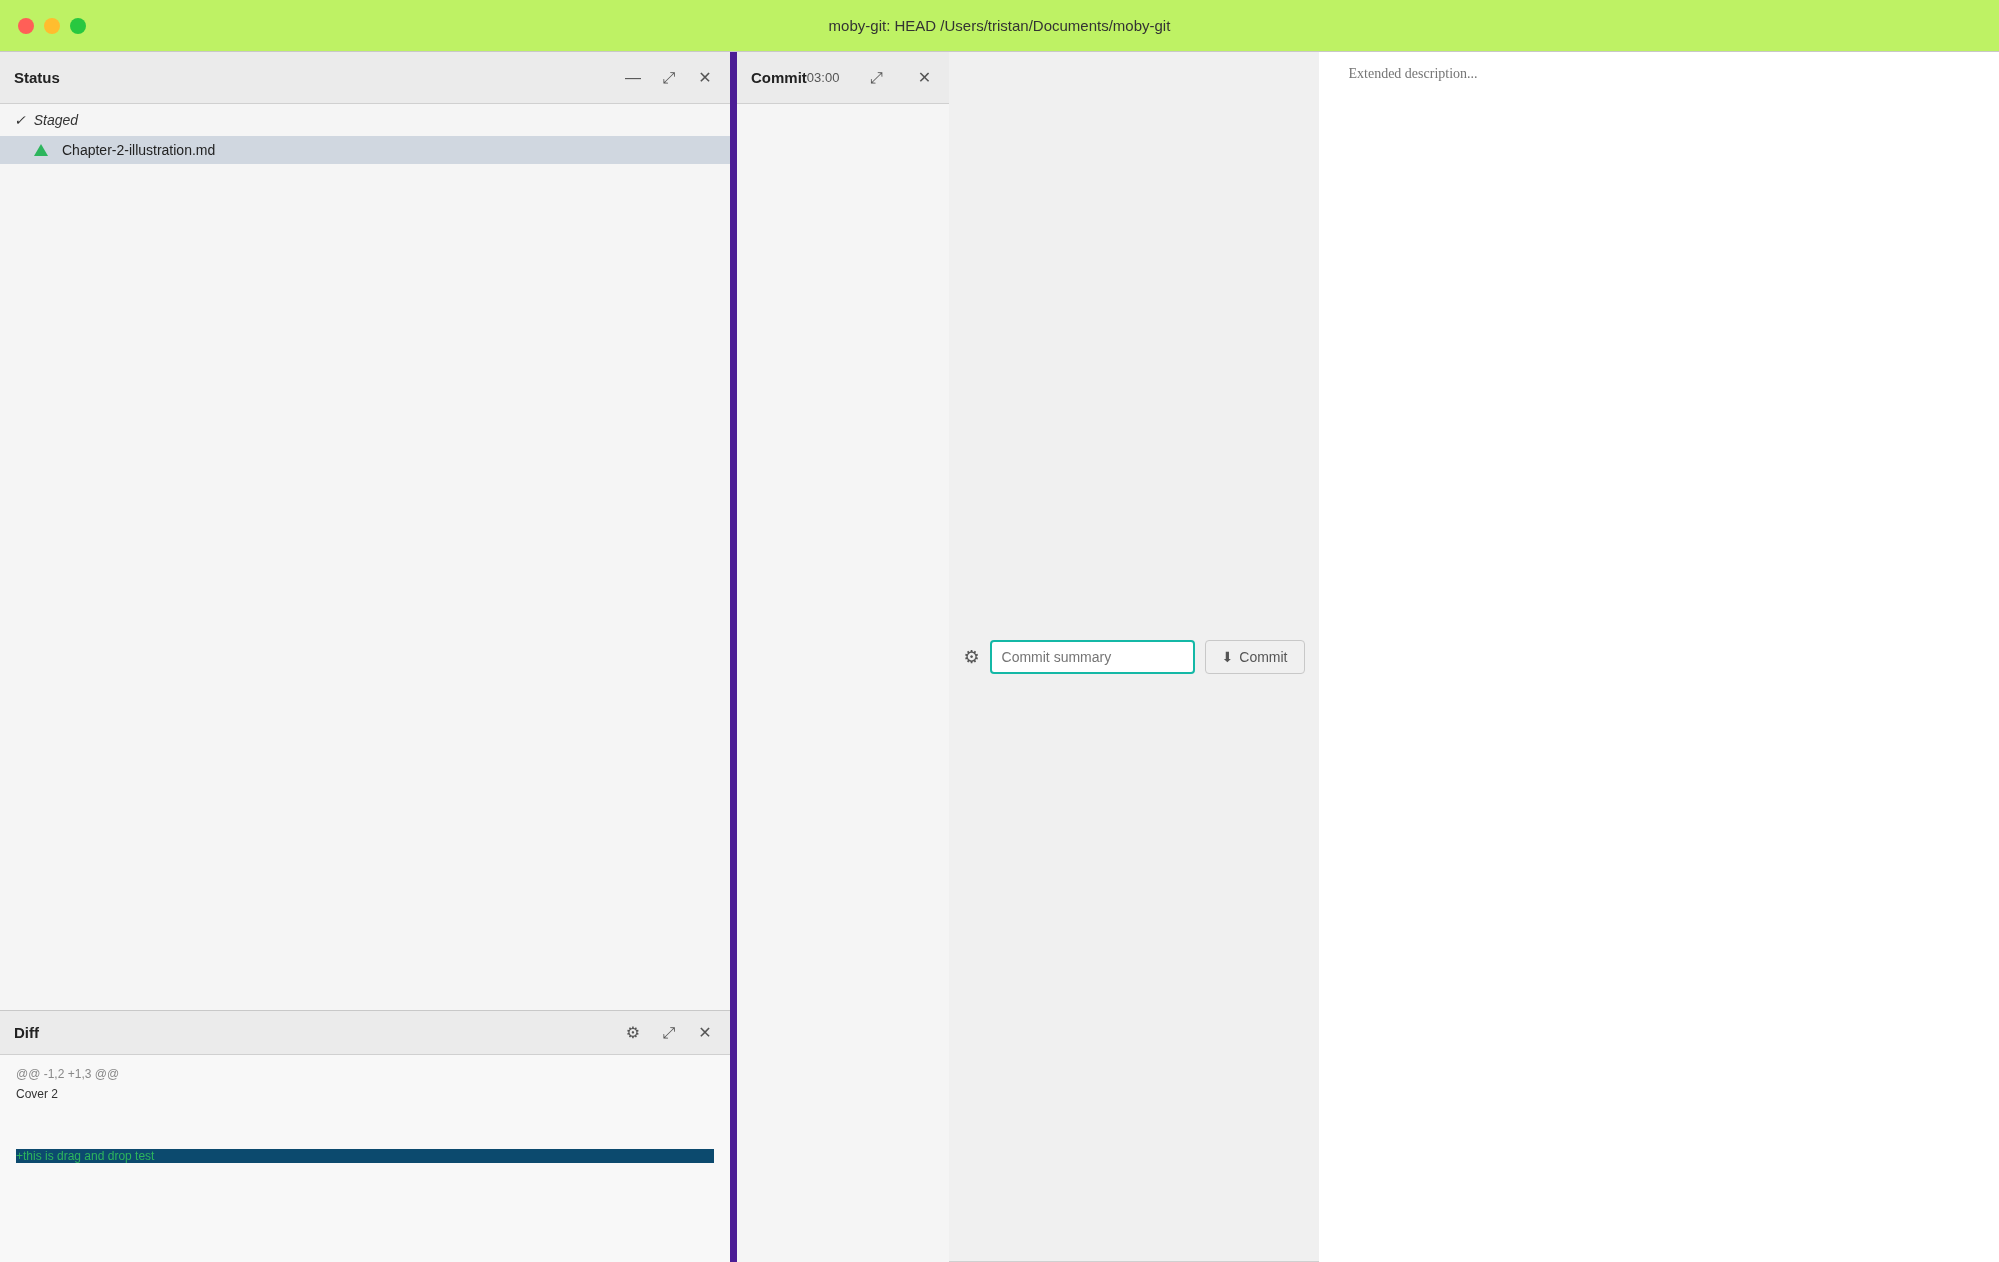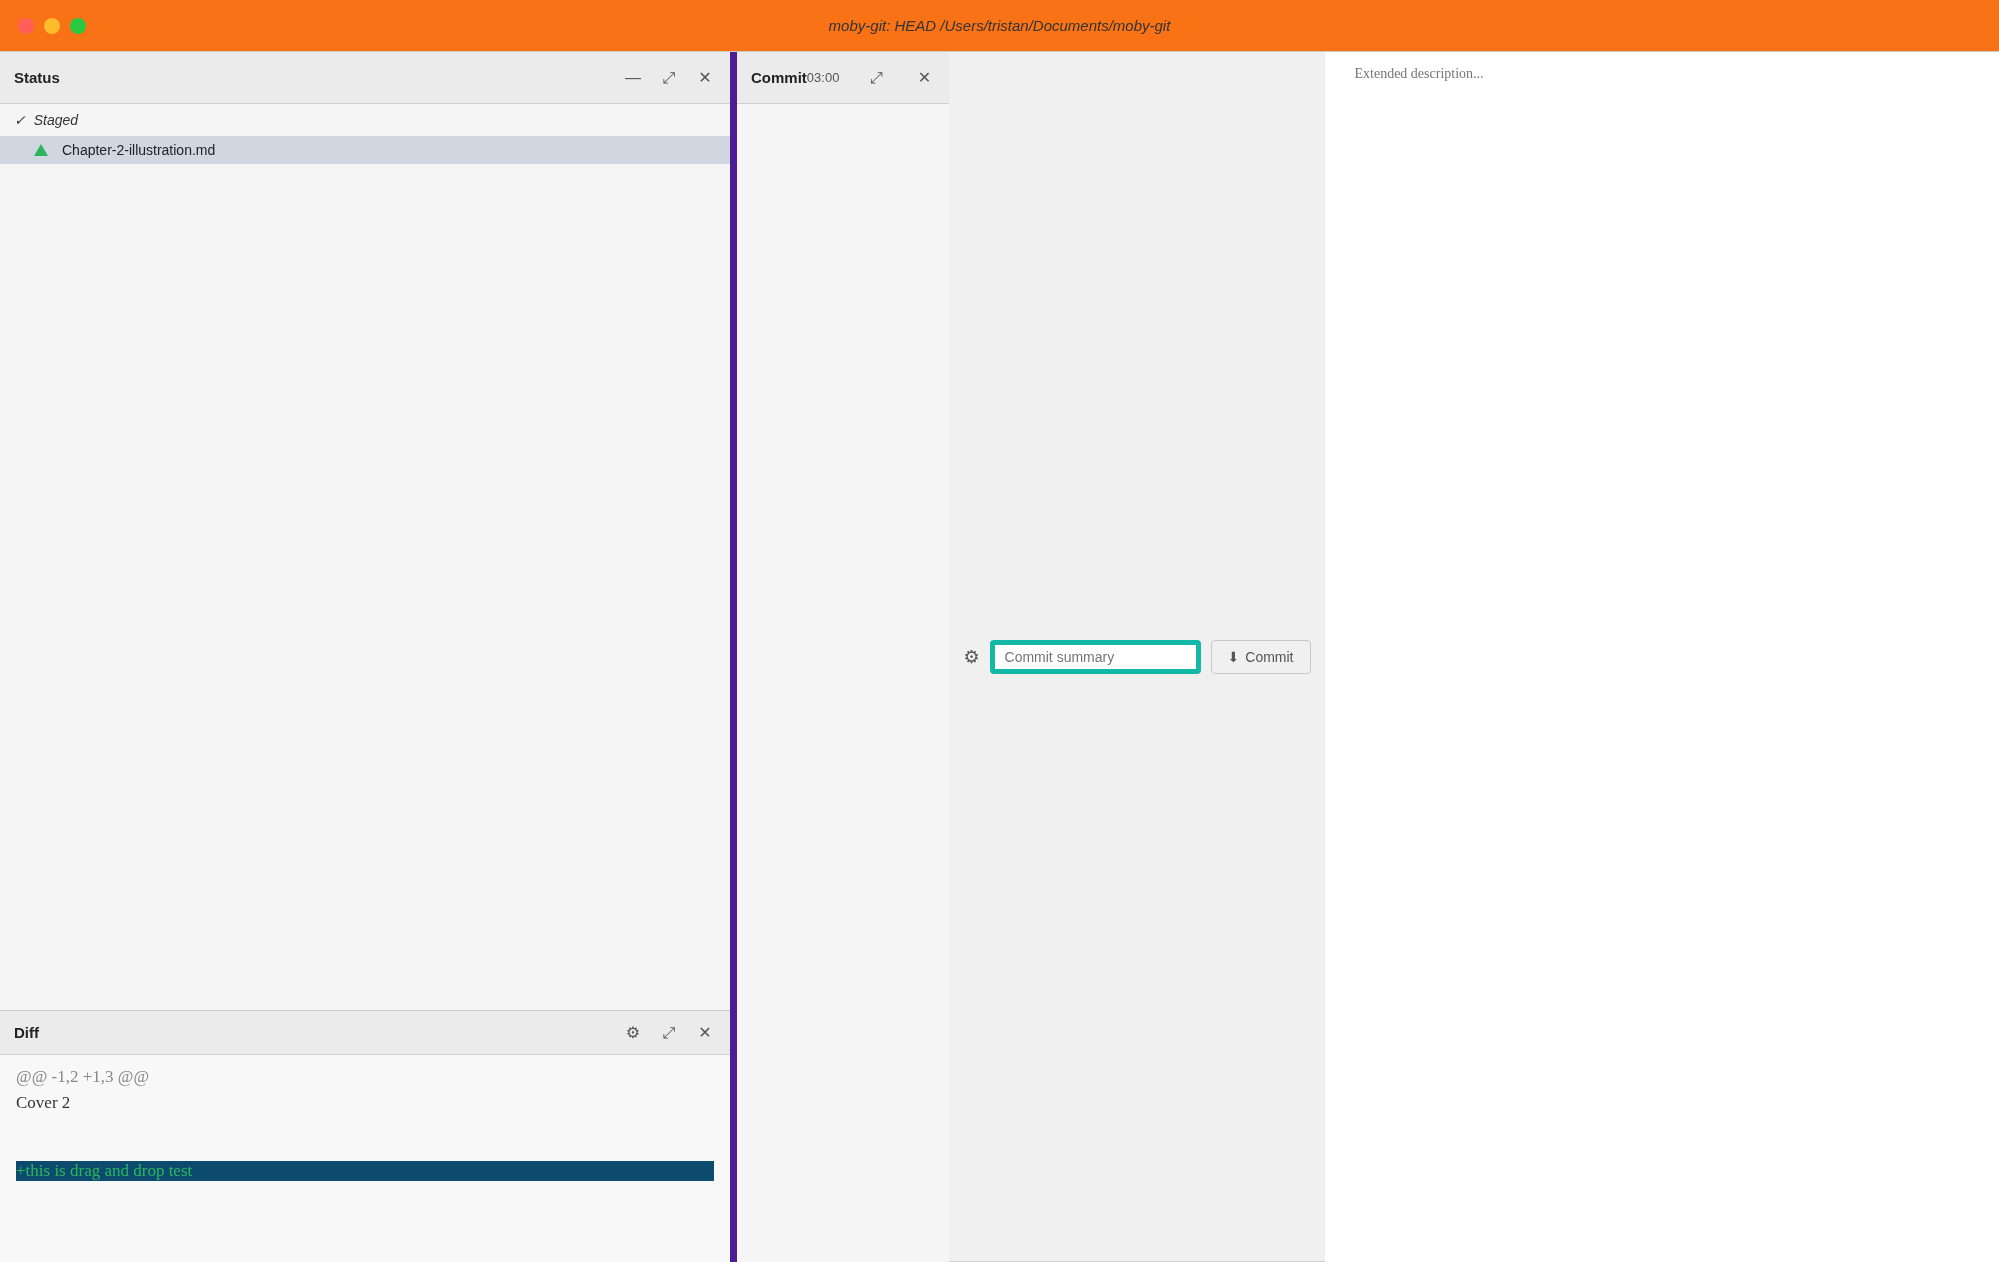--- a/index.html
+++ b/index.html
@@ -13,27 +13,26 @@
       height: 1262px;
       background: #e8e8e8;
       font-family: -apple-system, BlinkMacSystemFont, "SF Pro Text", "Helvetica Neue", sans-serif;
       overflow: hidden;
     }
 
     
     .title-bar {
       width: 100%;
       height: 52px;
-      background: #f97316;
+      background: #bef264;
       display: flex;
       align-items: center;
       justify-content: center;
       position: relative;
       border-bottom: 1px solid #c8c8c8;
-      font-style: italic;
     }
 
     .window-controls {
       position: absolute;
       left: 18px;
       display: flex;
       gap: 10px;
       align-items: center;
     }
 
@@ -171,22 +170,22 @@
 
     .diff-title {
       font-size: 15px;
       font-weight: 600;
       color: #222;
     }
 
     .diff-content {
       flex: 1;
       padding: 12px 16px;
-      font-family: Liberation Serif, serif;
-      font-size: 17px;
+      font-family: Liberation Sans, sans-serif;
+      font-size: 12px;
       overflow-y: auto;
       background: #f8f8f8;
     }
 
     .diff-hunk {
       color: #888;
       margin-bottom: 6px;
     }
 
     .diff-context {
@@ -257,21 +256,21 @@
       color: #555;
       font-size: 18px;
       display: flex;
       align-items: center;
     }
 
     .commit-summary-input {
       flex: 1;
       height: 34px;
       padding: 0 10px;
-      border: 5px solid #14b8a6;
+      border: 2px solid #14b8a6;
       border-radius: 4px;
       background: white;
       font-size: 14px;
       color: #4d7c0f;
       outline: none;
     }
 
     .commit-btn {
       height: 34px;
       padding: 0 16px;

